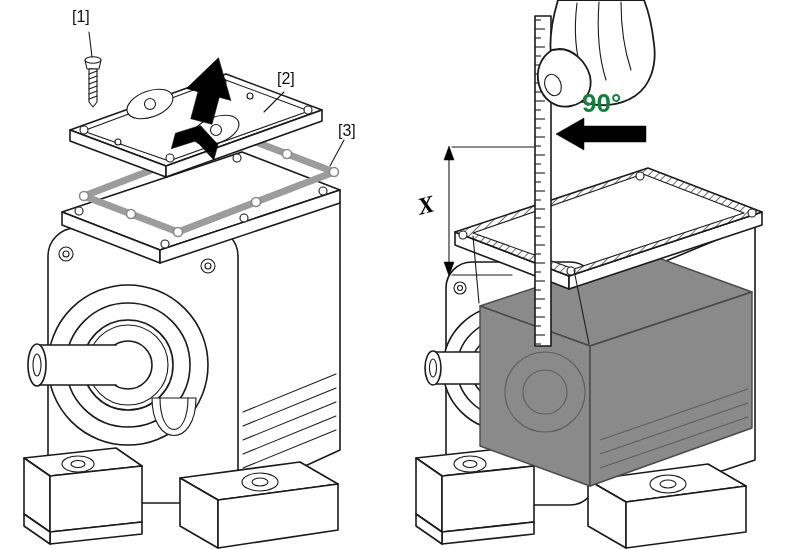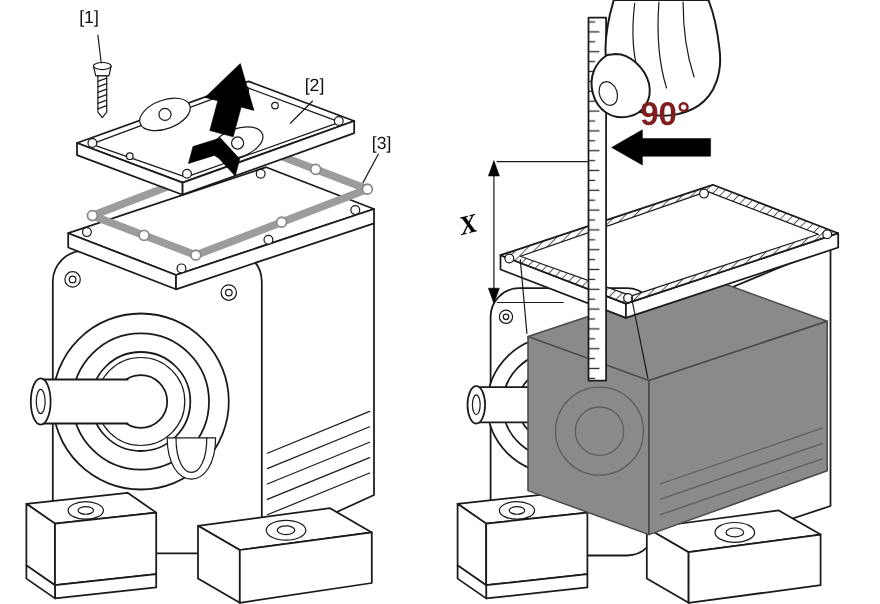--- a/index.html
+++ b/index.html
@@ -10,21 +10,21 @@
   .w{fill:#fff;stroke:#1a1a1a;stroke-width:1.6;stroke-linejoin:round;stroke-linecap:round;}
   .s{fill:none;stroke:#1a1a1a;stroke-width:1.6;stroke-linejoin:round;stroke-linecap:round;}
   .t{stroke-width:1.1;}
   .blk{fill:#000;stroke:#000;stroke-width:.5;stroke-linejoin:round;}
   .gas{fill:none;stroke:#9c9c9c;stroke-width:7;stroke-linejoin:round;}
   .gh{fill:#fff;stroke:#898989;stroke-width:1.6;}
   .oilf{fill:#8a8a8a;stroke:#4a4a4a;stroke-width:1.4;stroke-linejoin:round;}
   .oill{fill:none;stroke:#5f5f5f;stroke-width:1.2;}
   
   .callout{position:absolute;font-size:16px;color:#111;white-space:nowrap;}
-  .angle-label{position:absolute;font-size:30px;font-weight:bold;color:#7f1d1d;white-space:nowrap;}
+  .angle-label{position:absolute;font-size:26px;font-weight:bold;color:#15803d;white-space:nowrap;}
   .dim-label{position:absolute;font-family:"Liberation Serif",serif;font-style:italic;font-weight:bold;
              font-size:24px;color:#000;transform:rotate(-14deg);}
 </style>
 </head>
 <body>
 
 <div class="stage">
 <svg width="800" height="549" viewBox="0 0 800 549">
   <defs>
     <pattern id="hatch" width="6" height="6" patternUnits="userSpaceOnUse" patternTransform="rotate(45)">

